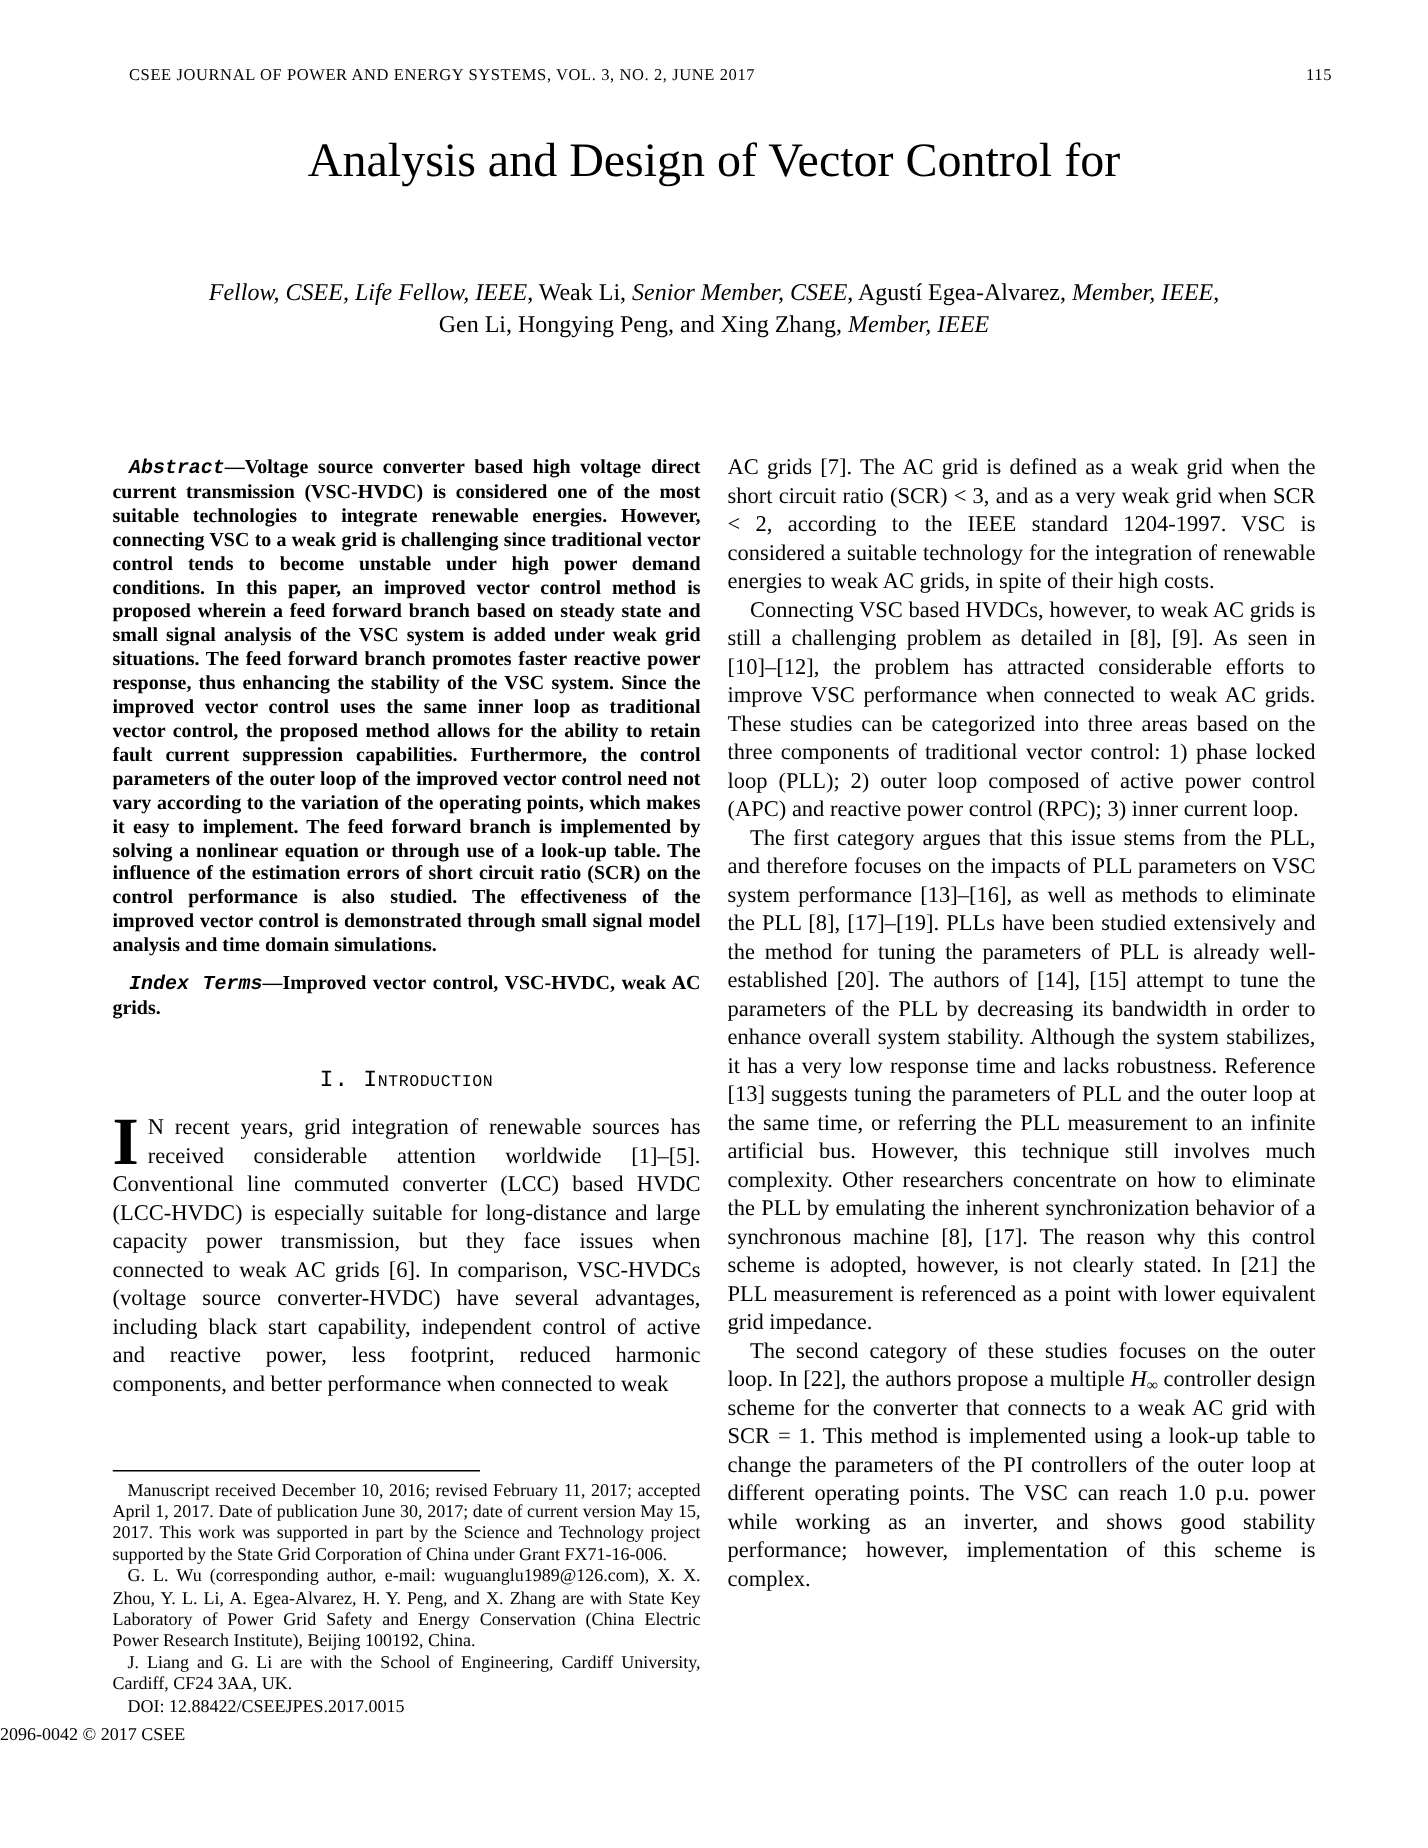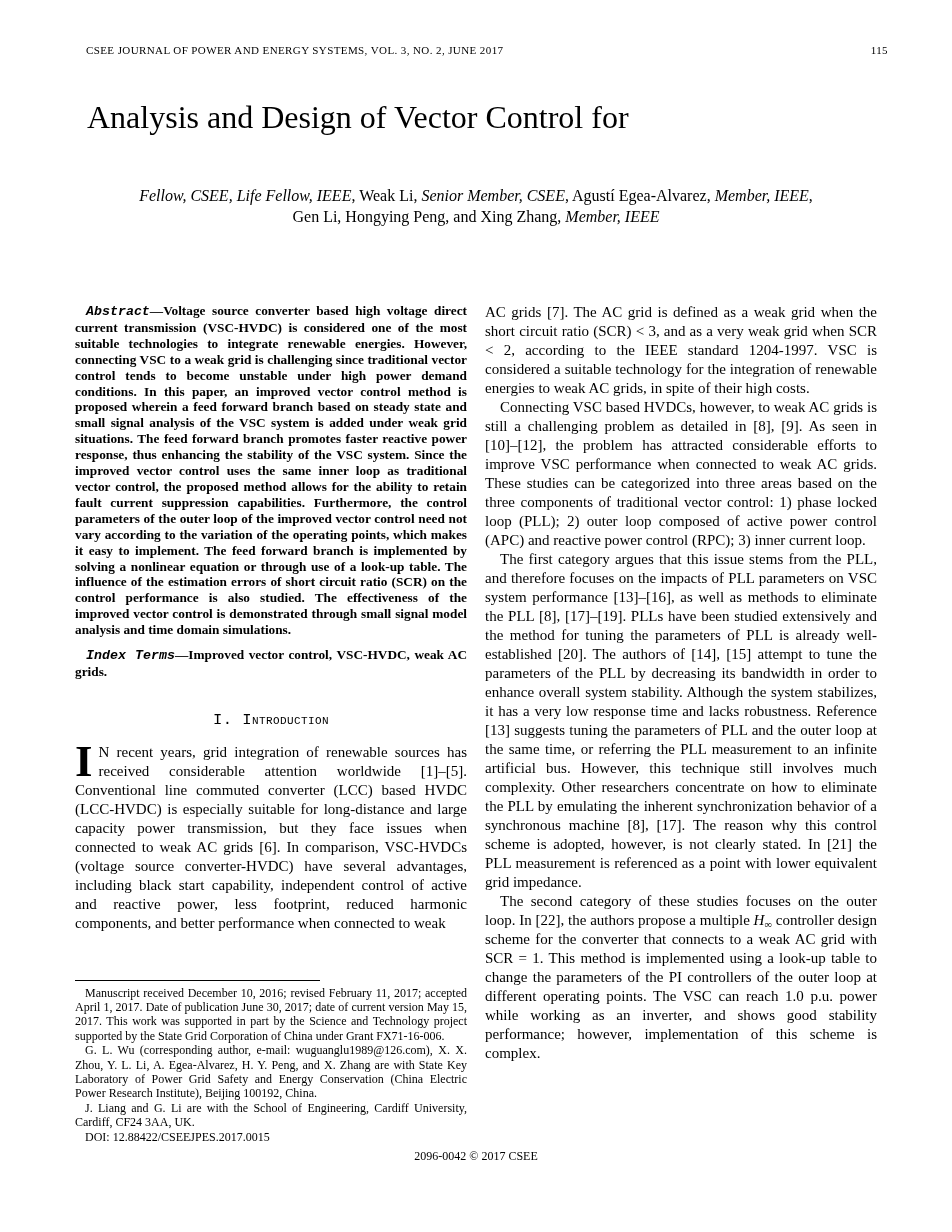--- a/index.html
+++ b/index.html
@@ -8,22 +8,22 @@
     position:relative;width:952px;height:1232px;background:#ffffff;color:#000;
     font-family:"Liberation Serif","DejaVu Serif",serif;
     overflow:hidden;
   }
   .running-header{
     position:absolute;top:44px;left:75px;width:802px;
     display:flex;justify-content:space-between;
     font-size:11px;letter-spacing:0.4px;white-space:nowrap;padding-left:11px;
   }
   .paper-title{
-    position:absolute;top:84px;left:76px;width:800px;margin:11px;
-    font-weight:normal;text-align:left;font-size:32px;line-height:44px;
+    position:absolute;top:84px;left:76px;width:800px;margin:0;
+    font-weight:normal;text-align:center;font-size:32px;line-height:44px;
   }
   .title-line{display:block;}
   .authors{
     position:absolute;top:186px;left:76px;width:800px;
     text-align:center;font-size:16px;line-height:20.5px;
   }
   .columns{
     position:absolute;top:303px;left:75px;width:802px;height:841px;
     display:flex;gap:18px;
   }
@@ -39,21 +39,21 @@
   .no-indent{text-indent:0;}
   .dropcap-par{text-indent:0;}
   .dropcap{float:left;font-weight:bold;font-size:45px;line-height:33px;padding:2px 6px 0 0;}
   .run-italic{font-style:italic;}
   .run-bolditalic{font-weight:bold;font-style:italic;font-family:Liberation Mono, monospace;}
   .run-mathitalic{font-style:italic;}
   .run-sub{vertical-align:-0.25em;font-size:70%;line-height:0;}
   .footnote{margin-top:auto;font-size:12px;line-height:14.4px;}
   .footnote p{text-indent:10px;}
   .footnote-rule{width:245px;border-top:1px solid #000;margin-bottom:5px;}
-  .footer{position:absolute;top:1149px;left:0;width:952px;text-align:center;font-size:12px;}
+  .footer{position:absolute;top:1149px;left:0;width:952px;text-align:left;font-size:12px;}
 </style>
 </head>
 <body>
 
 <div class="page">
 
   <div class="running-header">
     <span>CSEE JOURNAL OF POWER AND ENERGY SYSTEMS, VOL. 3, NO. 2, JUNE 2017</span>
     <span>115</span>
   </div>

